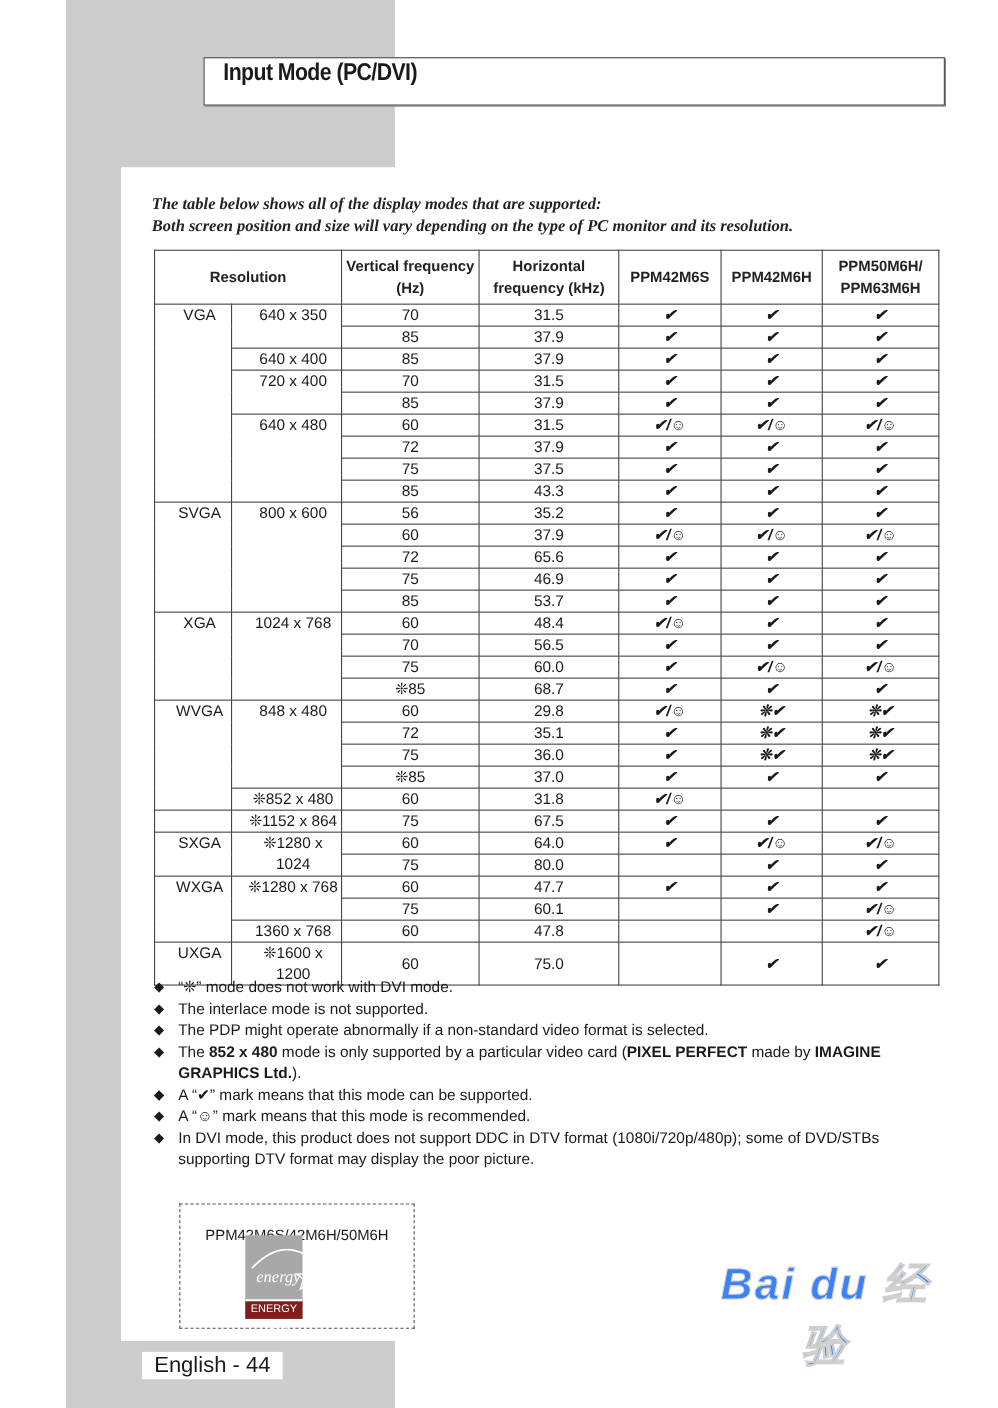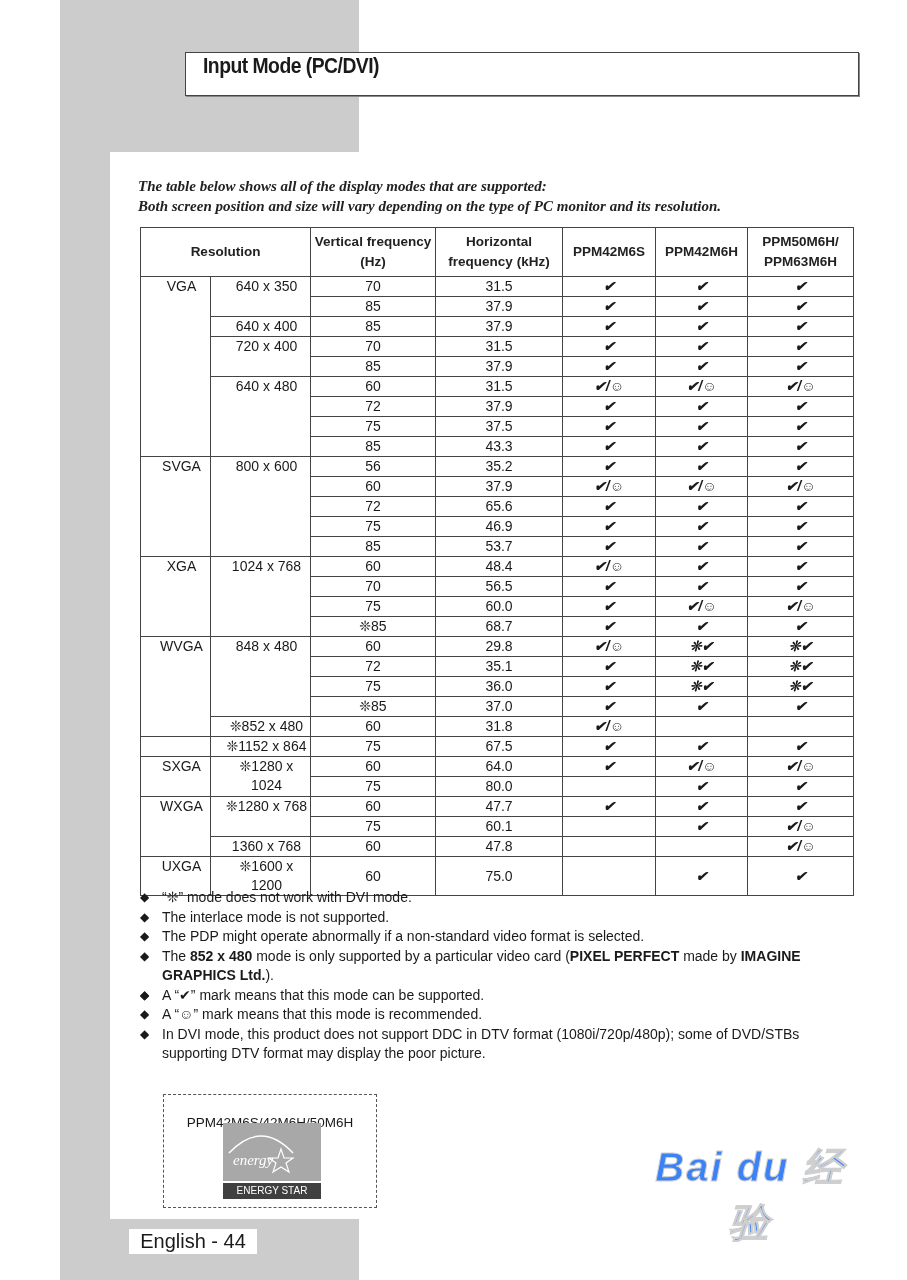--- a/index.html
+++ b/index.html
@@ -42,25 +42,25 @@
     list-style: none; margin: 0; padding: 0; font-size: 14px; line-height: 19.5px;
   }
   .notes li { position: relative; padding-left: 22px; }
   .notes li .bullet { position: absolute; left: 0; top: 0; font-size: 12px; }
   .energy-box {
     position: absolute; left: 163px; top: 1094px; width: 212px; height: 112px;
     border: 1.5px dashed #555;
   }
   .energy-box .models { position: absolute; left: 0; right: 0; top: 20px; text-align: center; font-size: 13.5px; }
   .energy-logo {
-    position: absolute; left: 59px; top: 28px; width: 98px; height: 76px; background: #a8a8a8;
+    position: absolute; left: 59px; top: 28px; width: 52px; height: 76px; background: #a8a8a8;
   }
   .energy-logo .label {
     position: absolute; left: 0; right: 0; bottom: 0; height: 16px; line-height: 16px;
-    background: #404040; border-top: 2px solid #fff; color: #fff; font-size: 10px; text-align: center;
+    background: #7f1d1d; border-top: 2px solid #fff; color: #fff; font-size: 10px; text-align: center;
   }
   .page-num {
     position: absolute; left: 129px; top: 1229px; width: 128px; height: 25px;
     background: #fff; text-align: center; line-height: 25px; font-weight: normal; font-size: 20px;
   }
   .watermark {
     position: absolute; left: 640px; top: 1140px; width: 220px; height: 110px; color: #e6e6e6;
     text-align: center;
   }
   .watermark .big { font-size: 40px; font-weight: bold; letter-spacing: 2px; color: #3b82f6; font-style: italic;

